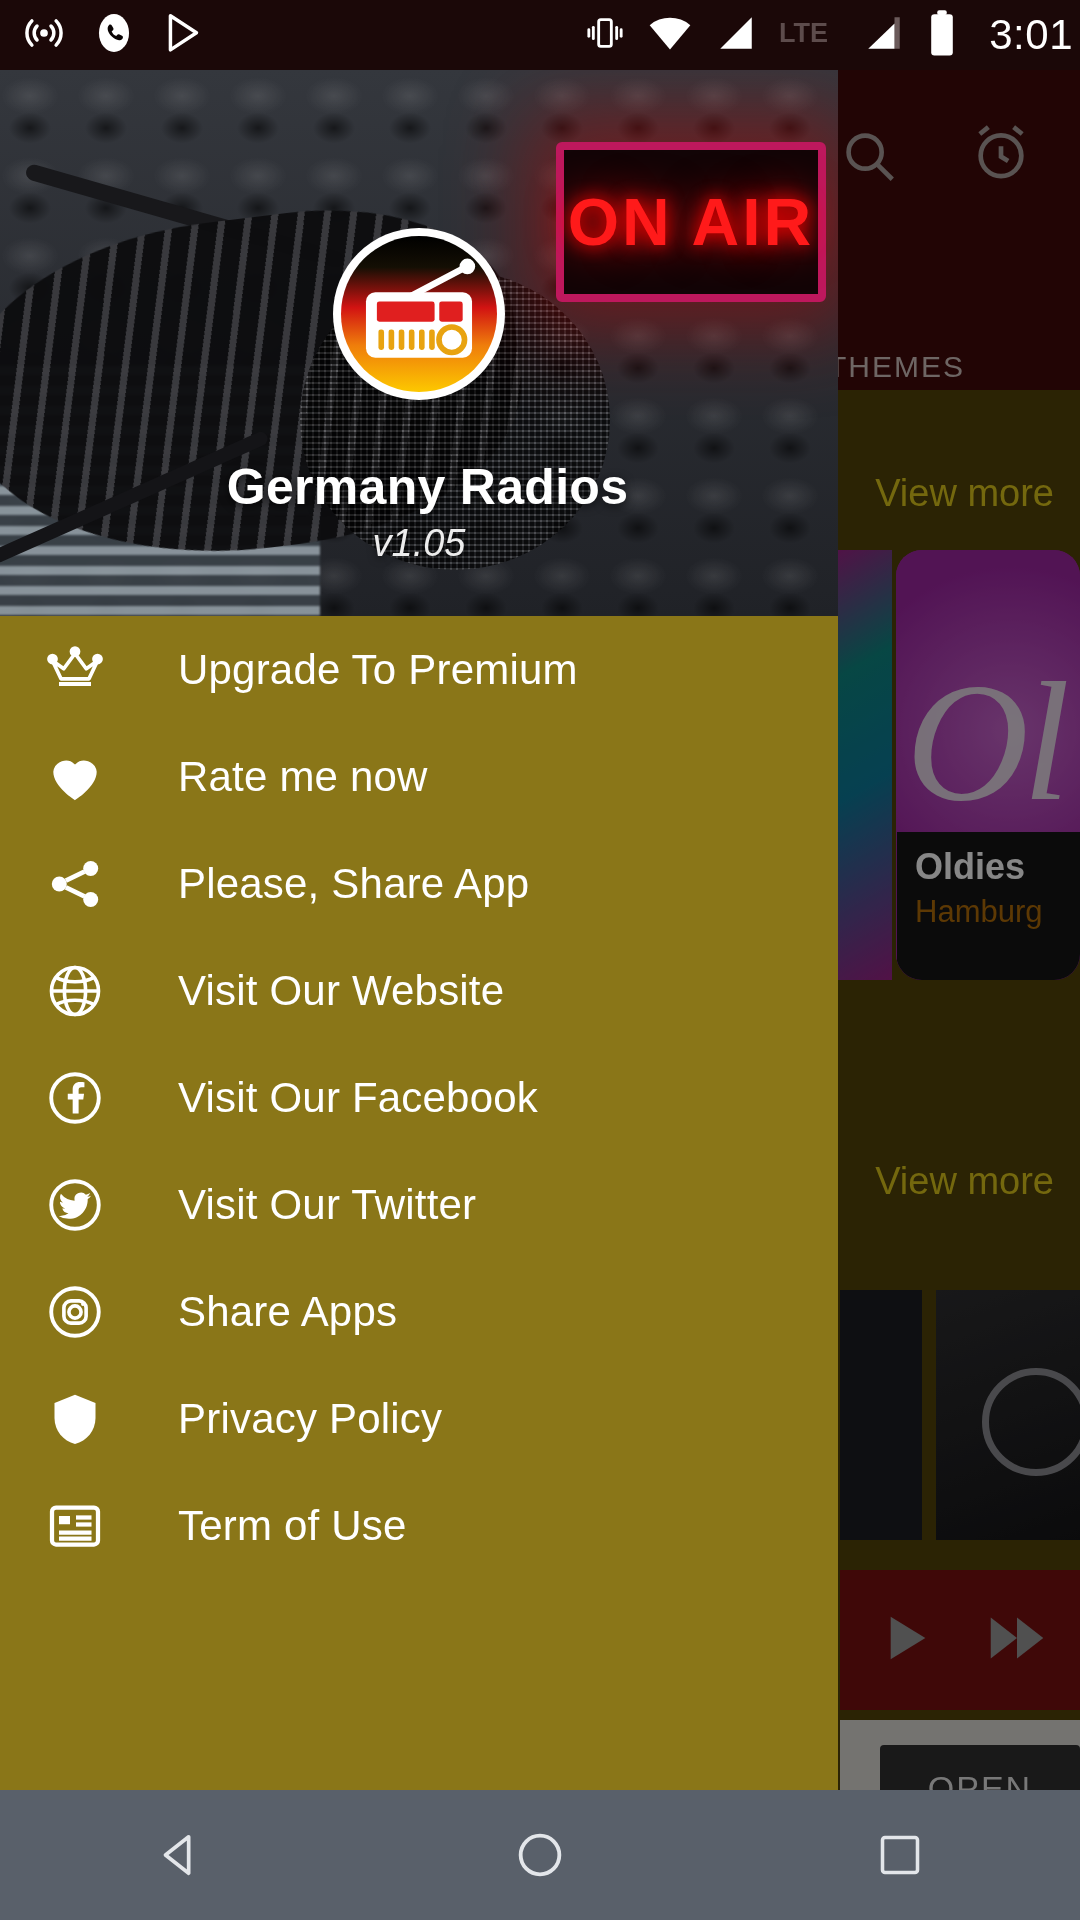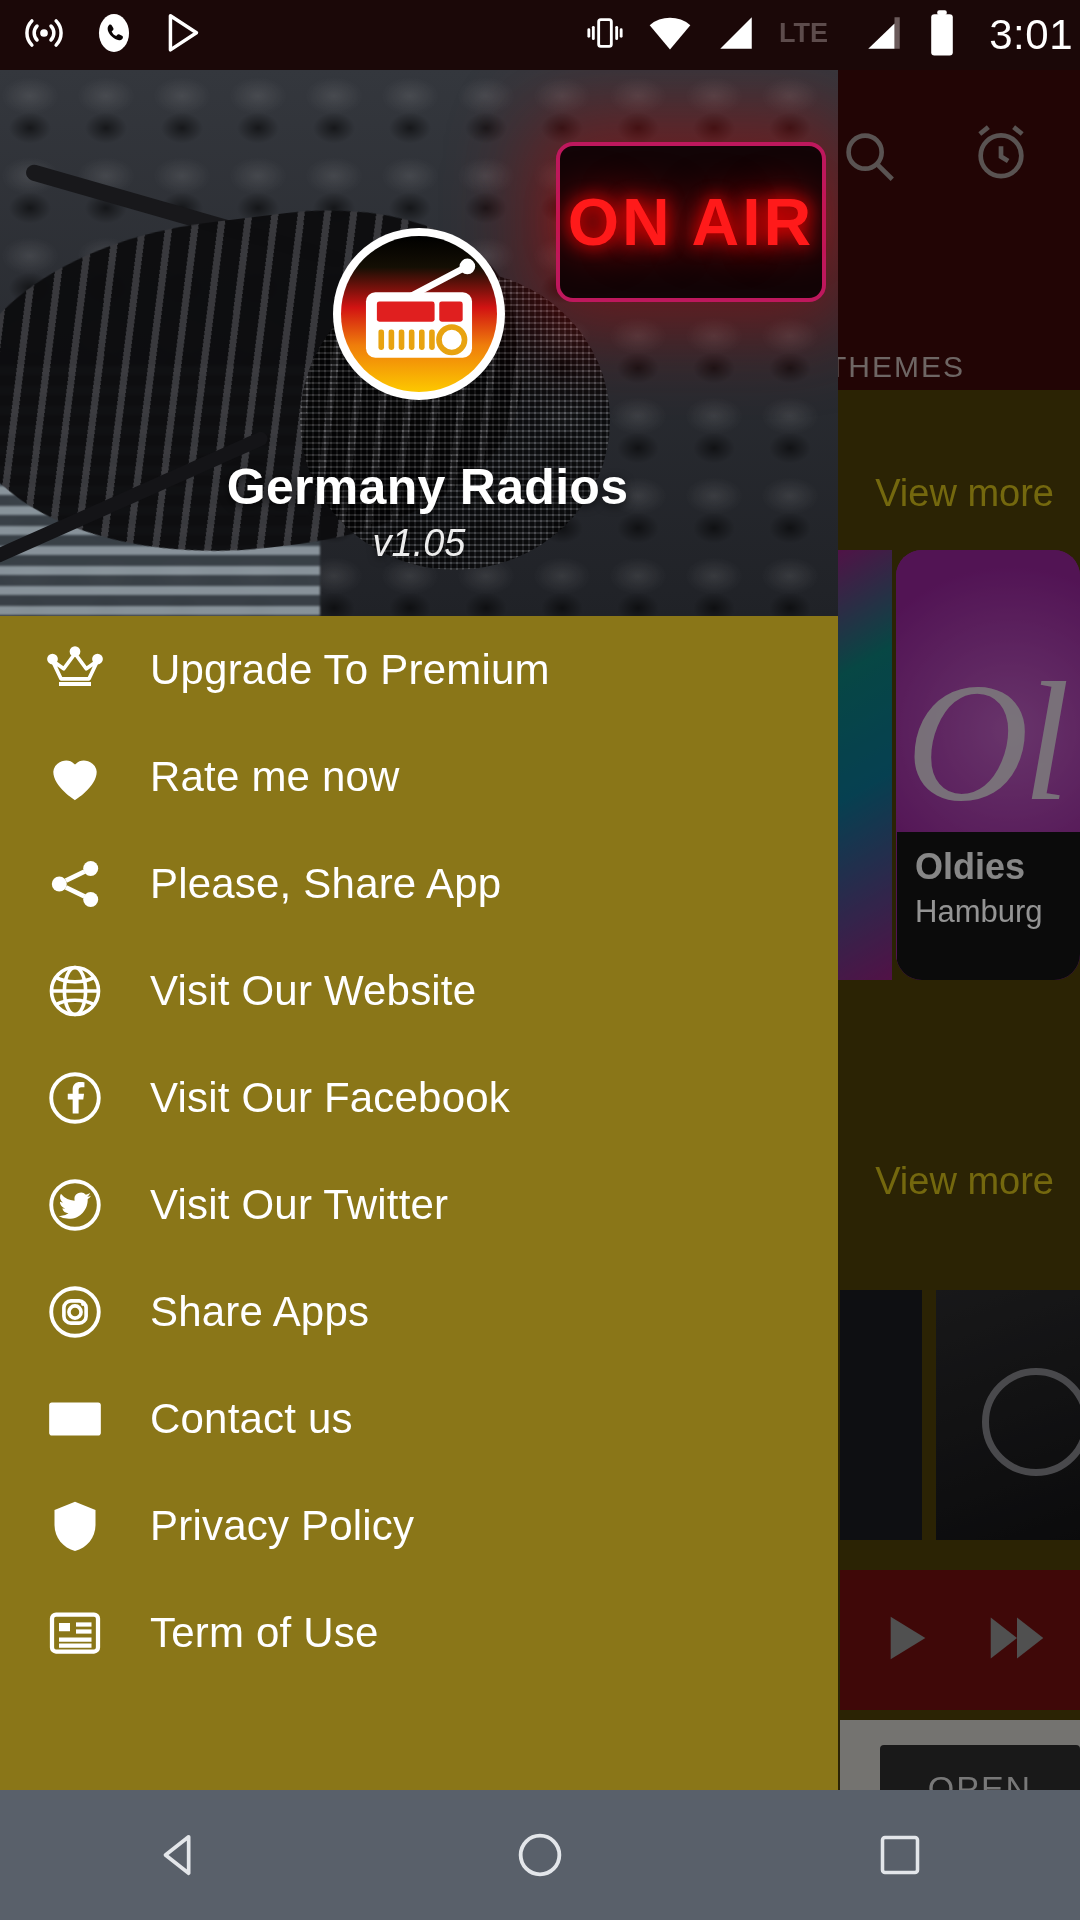--- a/index.html
+++ b/index.html
@@ -41,21 +41,21 @@
                background:linear-gradient(150deg,#8d1f7a 0%,#0d7a76 28%,#0b6f8c 55%,#8d1f7a 100%); }
   #card-oldies { left:896px; top:160px; width:184px; height:430px; background:#8e2392;border-radius:26px; }
   #card-oldies .ov-art { position:absolute; inset:0;
         background:radial-gradient(circle at 62% 42%, #b45bb8 0%, #8e2392 60%);}
   #card-oldies .ov-glyph { position:absolute; left:10px; top:95px; font-size:170px;
         color:#d8d8d8; font-family:"Liberation Serif", serif; font-style:italic; opacity:.85;
         letter-spacing:-6px; }
   #card-oldies .cap { position:absolute; left:1px; bottom:0; width:100%; height:148px;
         background:#141414; padding:14px 18px; }
   .cap-t { color:#e9e9e9; font-size:36px; font-weight:bold; line-height:1.15; }
-  .cap-s { color:#ffffff; font-size:31px; line-height:1.2; margin-top:6px; }
+  .cap-s { color:#a16207; font-size:31px; line-height:1.2; margin-top:6px; }
 
   #card-b1 { left:840px; top:900px; width:82px; height:250px; background:#191b20; }
   #card-b2 { left:936px; top:900px; width:144px; height:250px;
              background:linear-gradient(160deg,#2a2a2c,#141416); }
   #card-b2 .ring { position:absolute; left:46px; top:78px; width:108px; height:108px;
              border:7px solid #7f7f84; border-radius:50%; }
 
   
   #playerbar { position:absolute; left:840px; top:1180px; width:240px; height:140px;
                background:#6d0f0f; display:flex; align-items:center; gap:46px; padding-left:32px; }
@@ -96,41 +96,41 @@
        border-radius:50%;
        background:radial-gradient(circle at 40% 35%, #4a4a4f 0%, #1a1a1d 70%);
        background-image:repeating-linear-gradient(0deg,rgba(255,255,255,.10) 0 2px,rgba(0,0,0,.45) 2px 6px),
                         repeating-linear-gradient(90deg,rgba(255,255,255,.10) 0 2px,rgba(0,0,0,.45) 2px 6px);
        filter:blur(.4px); }
   .bk-arm { position:absolute; left:20px; top:138px; width:330px; height:16px;
        background:#18181b; transform:rotate(16deg); border-radius:8px; }
   .bk-arm2 { position:absolute; left:-20px; top:420px; width:300px; height:14px;
        background:#141417; transform:rotate(-24deg); border-radius:7px; }
   .onair { position:absolute; right:12px; top:72px; width:270px; height:160px;
-       background:#120406; border:4px solid #be185d; border-radius:17px;
+       background:#120406; border:8px solid #be185d; border-radius:6px;
        display:flex; align-items:center; justify-content:center;
        box-shadow:0 0 80px 30px rgba(190,0,0,.42); }
   .onair span { color:#ff1a1a; font-size:66px; font-weight:bold; letter-spacing:3px;
        font-family:"Liberation Sans", sans-serif;
        text-shadow:0 0 18px #ff0000, 0 0 44px #ff1010; }
 
   #logo { position:absolute; left:50%; top:158px; transform:translateX(-50%);
           width:172px; height:172px; border-radius:50%; background:#fff; padding:8px; z-index:3; }
   #logo .inner { width:100%; height:100%; border-radius:50%; overflow:hidden; position:relative;
           background:linear-gradient(180deg,#000 0%,#140f04 20%,#d21312 46%,#ef7d0b 70%,#fdc800 100%); }
 
   #app-title { position:absolute; left:0; top:388px; width:838px; text-align:center;
           color:#fff; font-size:50px; font-weight:bold; letter-spacing:.3px; z-index:3;
           text-shadow:0 2px 10px rgba(0,0,0,.65);padding-left:17px; }
   #app-version { position:absolute; left:0; top:452px; width:838px; text-align:center;
           color:#ededed; font-size:38px; font-style:italic; z-index:3;
           text-shadow:0 2px 8px rgba(0,0,0,.6); }
 
   #menu { position:absolute; left:0; top:546px; width:838px; }
-  .mi { position:relative; height:107px; display:flex; align-items:center; }
+  .mi { position:relative; height:107px; display:flex; align-items:center;gap:28px; }
   .mi-icon { width:150px; min-width:150px; height:107px; display:flex;
              align-items:center; justify-content:center; }
   .mi-label { color:#fff; font-size:42px; letter-spacing:.2px; }
 
   
   #navbar { position:absolute; left:0; bottom:0; width:1080px; height:130px;
             background:#59606a; display:flex; align-items:center;
             justify-content:space-around; z-index:70; }
   .nav-btn { width:170px; height:130px; display:flex; align-items:center; justify-content:center; }
 </style>
@@ -325,28 +325,20 @@
           <svg width="62" height="62" viewBox="0 0 24 24" fill="none" stroke="#fff">
             <circle cx="12" cy="12" r="9.2" stroke-width="1.5"></circle>
             <rect x="7.7" y="7.7" width="8.6" height="8.6" rx="2.7" stroke-width="1.4"></rect>
             <circle cx="12" cy="12" r="2.35" stroke-width="1.4"></circle>
             <circle cx="15.05" cy="8.95" r=".72" fill="#fff" stroke="none"></circle>
           </svg>
         </div>
         <div class="mi-label">Share Apps</div>
       </div>
 
-      <div class="mi">
-        <div class="mi-icon">
-          <svg width="62" height="62" viewBox="0 0 24 24" fill="#fff">
-            <path d="M3 5.6h18c.55 0 1 .45 1 1v10.8c0 .55-.45 1-1 1H3c-.55 0-1-.45-1-1V6.6c0-.55.45-1 1-1zm9 7.2L3.6 7.1h16.8z"></path>
-          </svg>
-        </div>
-        <div class="mi-label">Contact us</div>
-      </div>
 
       <div class="mi">
         <div class="mi-icon">
           <svg width="60" height="60" viewBox="0 0 24 24" fill="#fff">
             <path d="M12 2.3 3.8 5.6v6c0 5 3.5 9.3 8.2 10.4 4.7-1.1 8.2-5.4 8.2-10.4v-6z"></path>
           </svg>
         </div>
         <div class="mi-label">Privacy Policy</div>
       </div>
 

